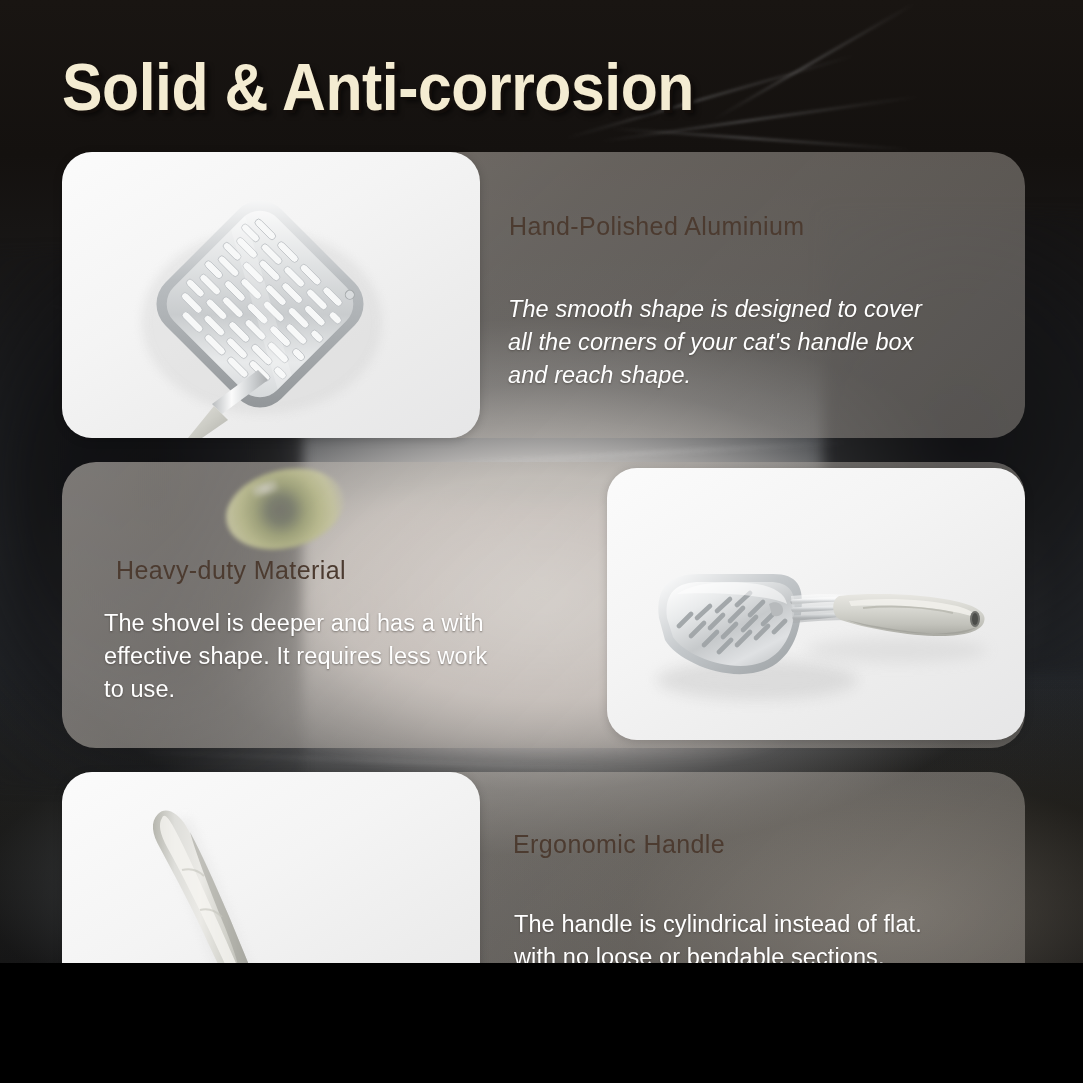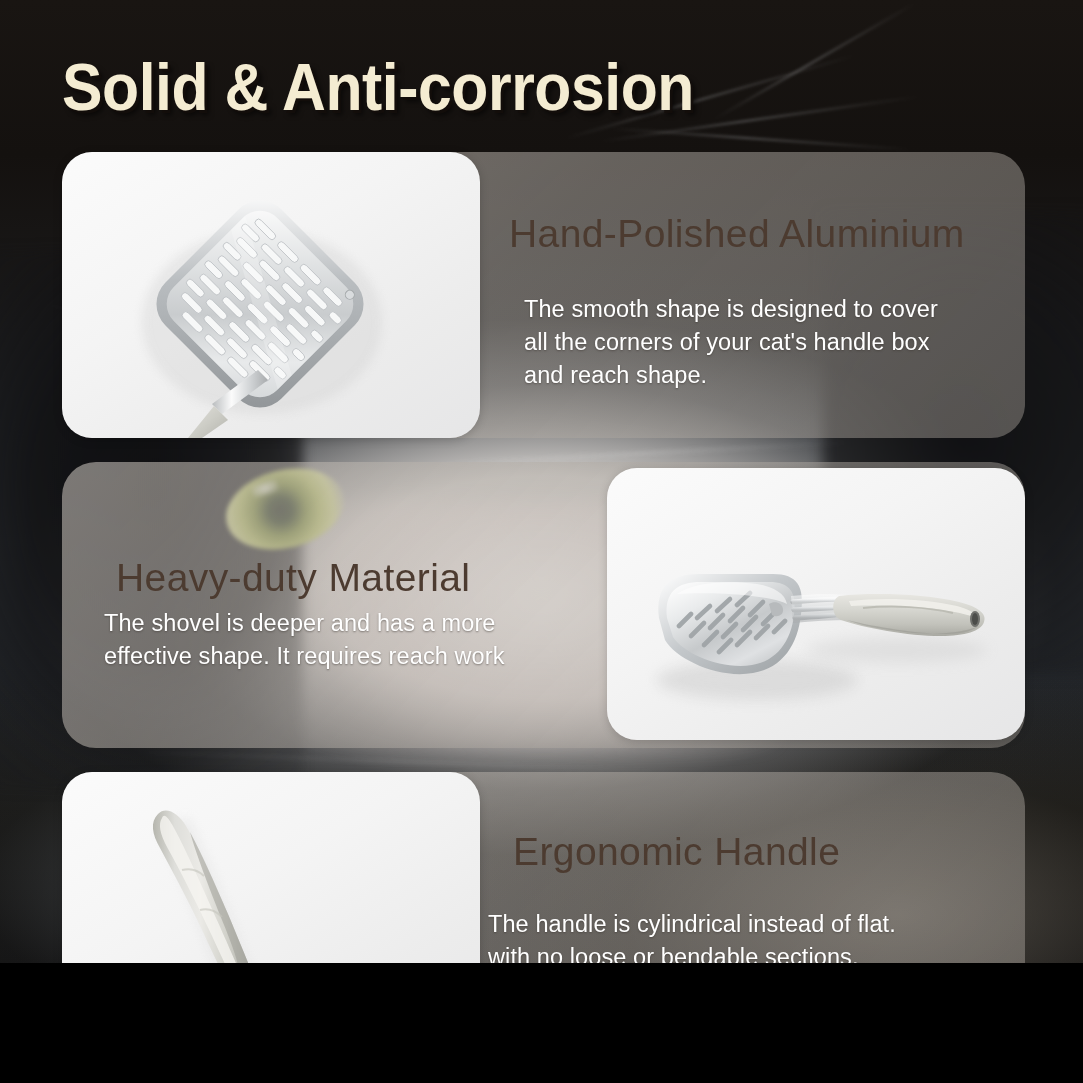--- a/index.html
+++ b/index.html
@@ -120,42 +120,42 @@
     box-shadow: 0 2px 10px rgba(0,0,0,0.18);
   }
   #photo-1 { left: 62px;  top: 152px; width: 418px; height: 286px; }
   #photo-2 { left: 607px; top: 468px; width: 418px; height: 272px; }
   #photo-3 { left: 62px;  top: 772px; width: 418px; height: 300px; }
 
   
   .feature-title {
     position: absolute;
     color: #4c3b30;
-    font-size: 39px;
+    font-size: 25px;
     font-weight: 400;
     letter-spacing: 0.4px;
     white-space: nowrap;
     font-family: "Liberation Sans", sans-serif;
   }
   .feature-body {
     position: absolute;
     color: #ffffff;
     font-size: 23.5px;
     line-height: 33px;
     font-weight: 400;
     letter-spacing: 0.1px;
     text-shadow: 0 1px 2px rgba(60,55,50,0.55);
     font-family: "Liberation Sans", sans-serif;
   }
   #title-1 { left: 509px; top: 212px; }
-  #body-1  { left: 524px; top: 293px; width: 500px; }
+  #body-1  { left: 508px; top: 293px; width: 500px; font-style: italic; }
   #title-2 { left: 116px; top: 556px; }
   #body-2  { left: 104px; top: 607px; width: 470px; }
   #title-3 { left: 513px; top: 830px; text-align: right; }
-  #body-3  { left: 488px; top: 908px; width: 510px; }
+  #body-3  { left: 514px; top: 908px; width: 510px; }
 
   
   .headline {
     position: absolute;
     left: 62px;
     top: 52px;
     color: #f4ecd2;
     font-size: 66px;
     line-height: 70px;
     font-weight: bold;
@@ -322,22 +322,23 @@
   <div class="feature-body" id="body-1">
     <div>The smooth shape is designed to cover</div>
     <div>all the corners of your cat's handle box</div>
     <div>and reach shape.</div>
   </div>
 
   <div class="panel" id="panel-2"></div>
 
   <div class="feature-title" id="title-2">Heavy-duty Material</div>
   <div class="feature-body" id="body-2">
-    <div>The shovel is deeper and has a more</div>
-    <div>effective shape. It requires reach work</div>
+    <div>The shovel is deeper and has a with</div>
+    <div>effective shape. It requires less work</div>
+    <div>to use.</div>
   </div>
 
   <div class="photo-card" id="photo-2">
     <div class="prod-wrap">
       <svg viewBox="0 0 418 272" width="418" height="272">
         <defs>
           <linearGradient id="bowl2" x1="0.1" y1="0" x2="0.9" y2="1">
             <stop offset="0%" stop-color="#fdfdfd"></stop>
             <stop offset="25%" stop-color="#e9ebec"></stop>
             <stop offset="55%" stop-color="#c6c9cb"></stop>

